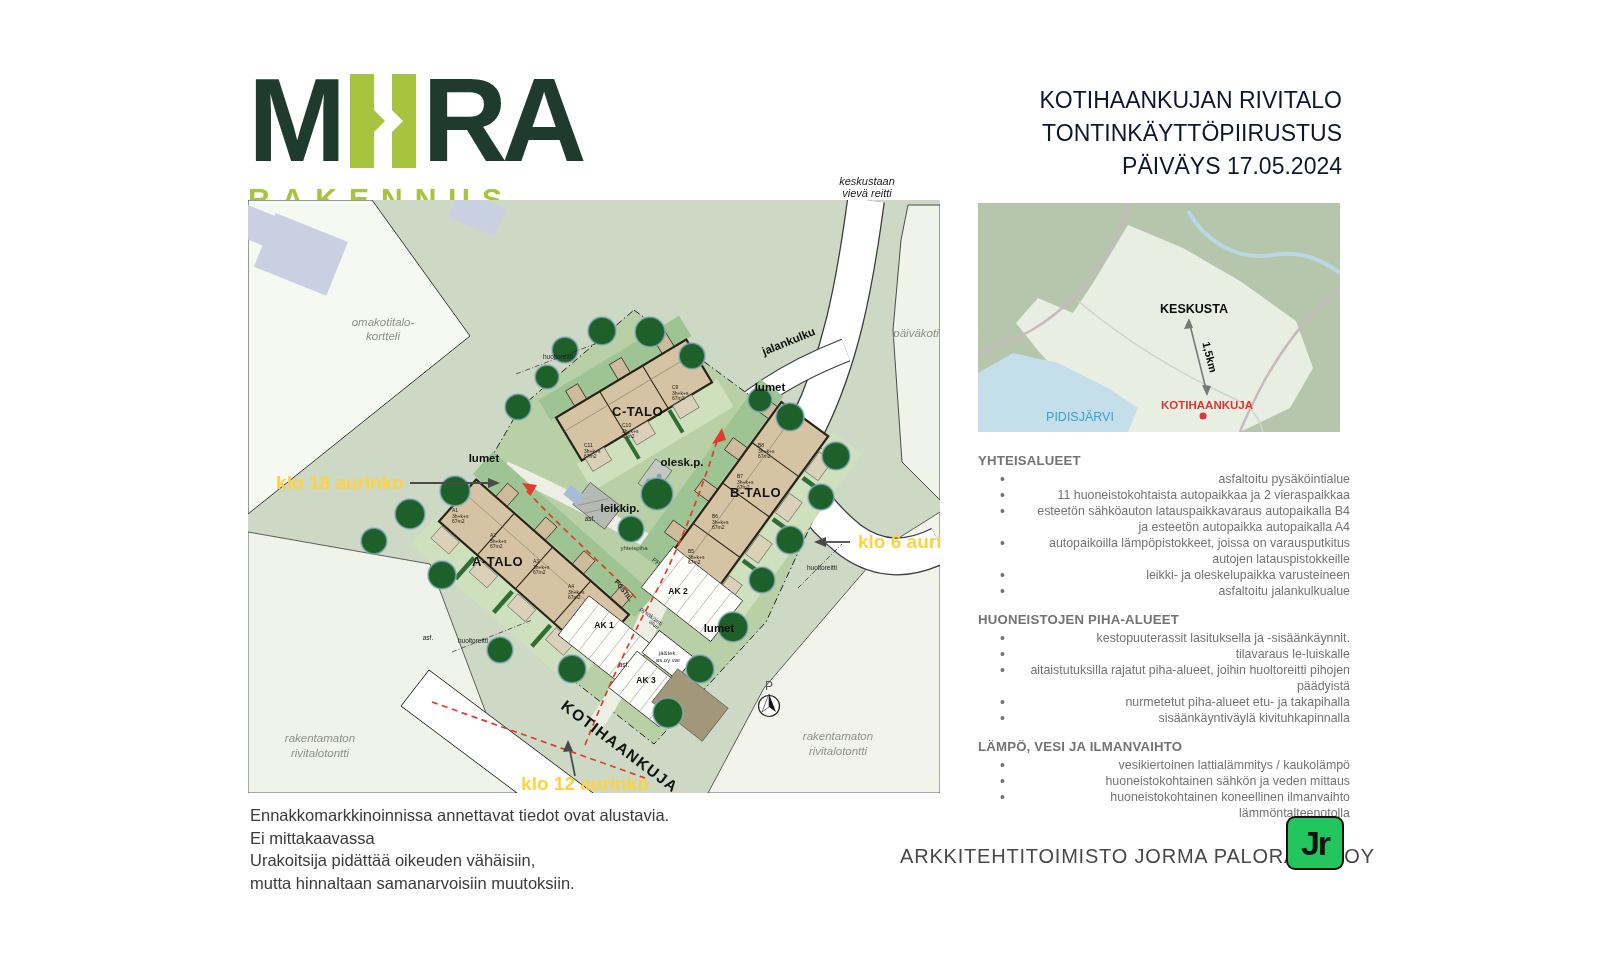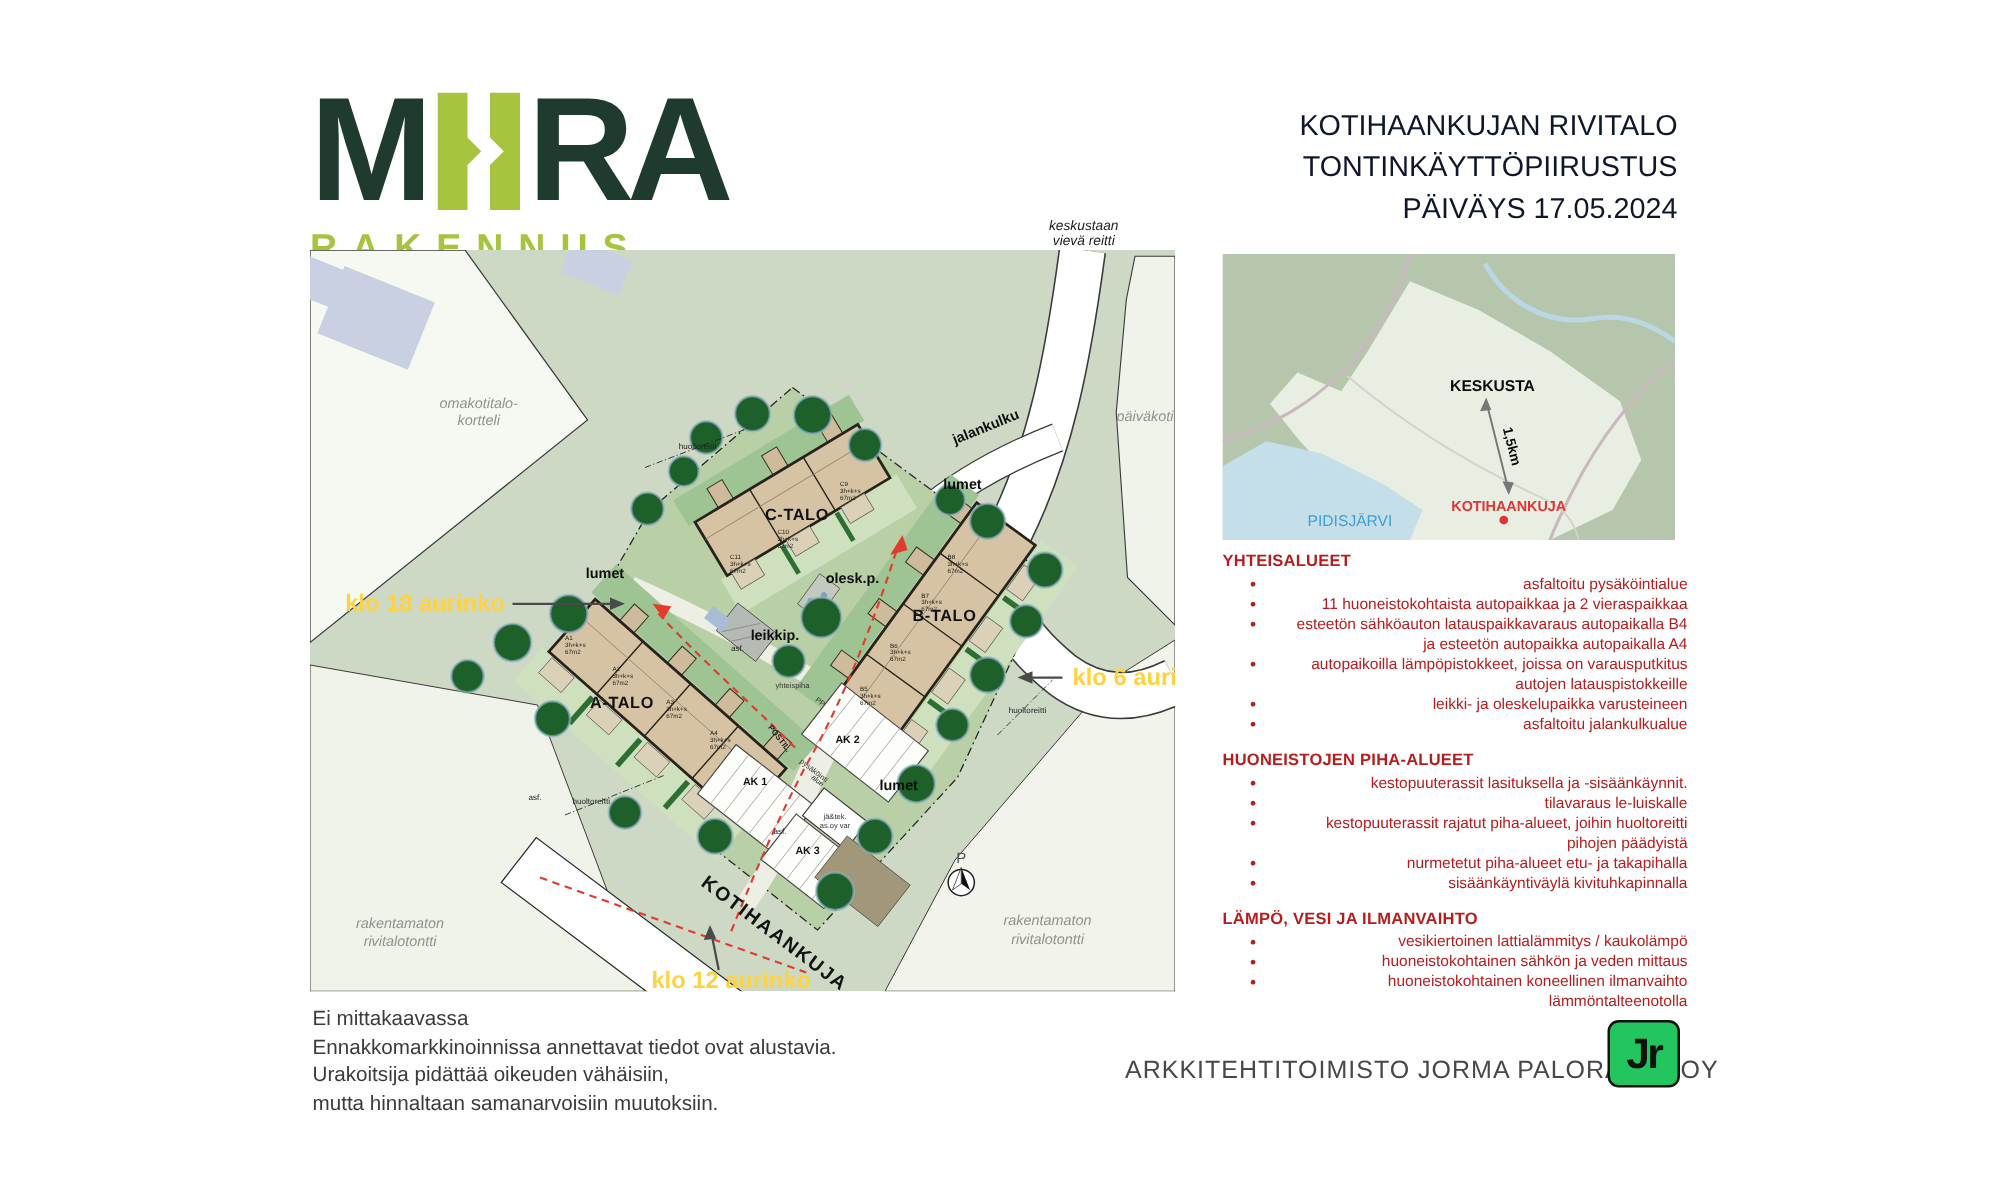--- a/index.html
+++ b/index.html
@@ -17,21 +17,21 @@
 
   
   .title-block{position:absolute;left:990px;top:84px;width:352px;text-align:right;
                color:#0f172a;font-size:23px;line-height:33px;font-weight:400;}
 
   
   .route-label{position:absolute;left:815px;top:175px;width:104px;text-align:center;
                font-style:italic;font-size:11px;line-height:12px;color:#1a1a1a;}
 
   
-  .info-col{position:absolute;left:978px;top:441px;width:372px;color:#b91c1c;}
+  .info-col{position:absolute;left:978px;top:453px;width:372px;color:#737373;}
   .info-col h3{margin:0 0 3px 0;font-size:13.2px;font-weight:700;letter-spacing:.2px;}
   .info-col ul{margin:0 0 13px 0;padding:0;list-style:none;}
   .info-col li{position:relative;padding-left:50px;font-size:12.4px;line-height:16px;text-align:right;}
   .info-col li::before{content:"\2022";position:absolute;left:22px;top:0;font-size:14px;}
 
   
   .disclaimer{position:absolute;left:250px;top:804px;font-size:16.5px;line-height:22.5px;
               color:#3b3b3b;}
 
   
@@ -382,33 +382,33 @@
     <li>11 huoneistokohtaista autopaikkaa ja 2 vieraspaikkaa</li>
     <li>esteetön sähköauton latauspaikkavaraus autopaikalla B4 ja esteetön autopaikka autopaikalla A4</li>
     <li>autopaikoilla lämpöpistokkeet, joissa on varausputkitus autojen latauspistokkeille</li>
     <li>leikki- ja oleskelupaikka varusteineen</li>
     <li>asfaltoitu jalankulkualue</li>
   </ul>
   <h3>HUONEISTOJEN PIHA-ALUEET</h3>
   <ul>
     <li>kestopuuterassit lasituksella ja -sisäänkäynnit.</li>
     <li>tilavaraus le-luiskalle</li>
-    <li>kestopuuterassit rajatut piha-alueet, joihin huoltoreitti pihojen päädyistä</li>
+    <li>aitaistutuksilla rajatut piha-alueet, joihin huoltoreitti pihojen päädyistä</li>
     <li>nurmetetut piha-alueet etu- ja takapihalla</li>
     <li>sisäänkäyntiväylä kivituhkapinnalla</li>
   </ul>
   <h3>LÄMPÖ, VESI JA ILMANVAIHTO</h3>
   <ul>
     <li>vesikiertoinen lattialämmitys / kaukolämpö</li>
     <li>huoneistokohtainen sähkön ja veden mittaus</li>
     <li>huoneistokohtainen koneellinen ilmanvaihto lämmöntalteenotolla</li>
   </ul>
 </div>
 
 <div class="disclaimer">
+  <div>Ennakkomarkkinoinnissa annettavat tiedot ovat alustavia.</div>
   <div>Ei mittakaavassa</div>
-  <div>Ennakkomarkkinoinnissa annettavat tiedot ovat alustavia.</div>
   <div>Urakoitsija pidättää oikeuden vähäisiin,</div>
   <div>mutta hinnaltaan samanarvoisiin muutoksiin.</div>
 </div>
 
 <div class="firm">ARKKITEHTITOIMISTO JORMA PALORANTA OY</div>
 <div class="jp-stamp">Jr</div>
 
 </body></html>

